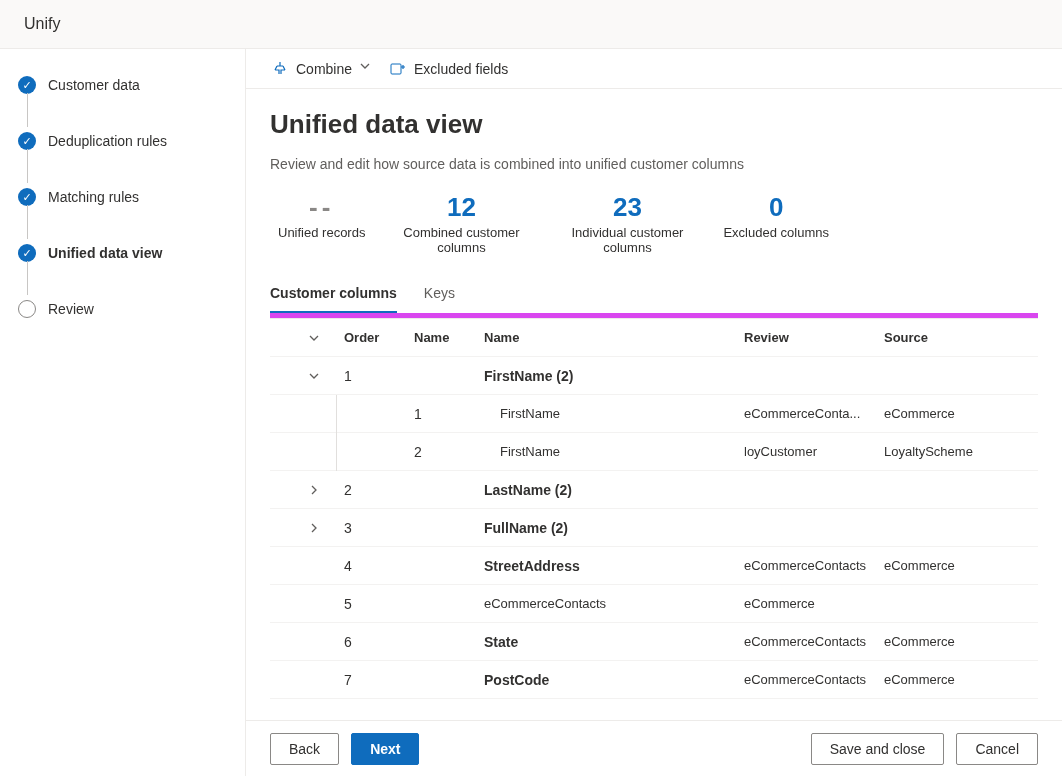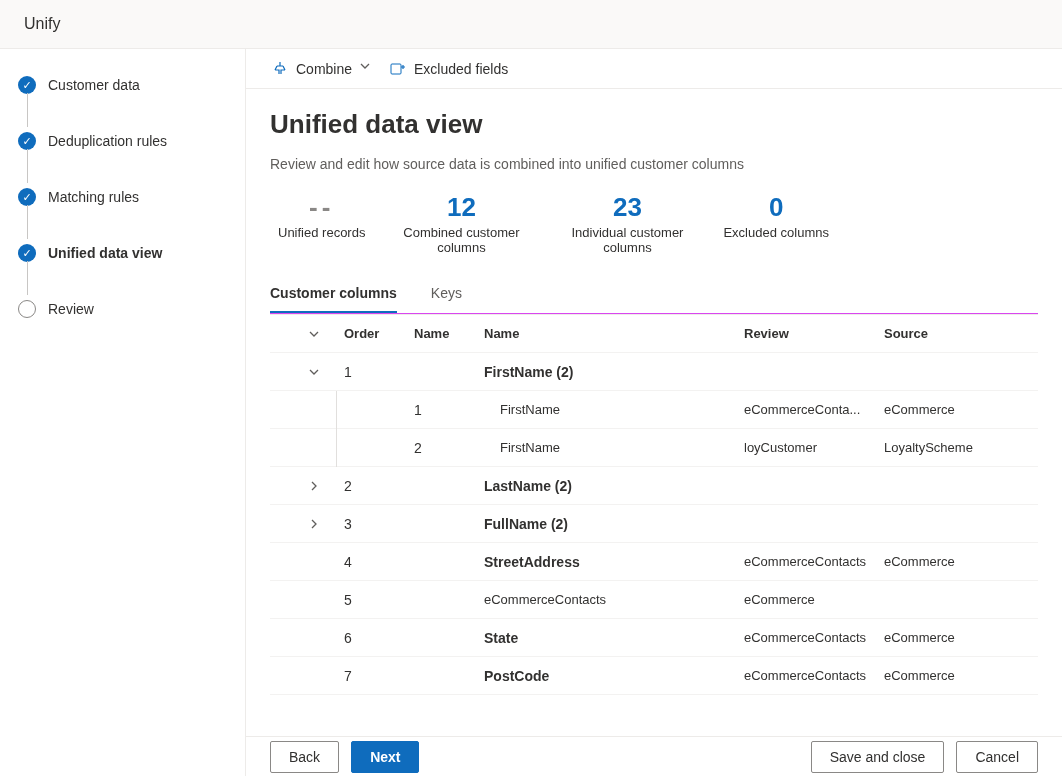--- a/index.html
+++ b/index.html
@@ -23,35 +23,35 @@
   .content { flex: 1; overflow-y: auto; padding: 20px 24px 12px 24px; }
   .content::-webkit-scrollbar { width: 14px; }
   .content::-webkit-scrollbar-thumb { background: #c8c6c4; }
   h1.page-title { font-size: 26px; font-weight: 600; margin: 0 0 16px 0; }
   .subtitle { color: #605e5c; margin-bottom: 20px; }
   .stats { display: flex; gap: 10px; margin-bottom: 20px; }
   .stat { text-align: center; padding: 0 8px; }
   .stat .val { font-size: 26px; font-weight: 600; color: #0f6cbd; }
   .stat .val.muted { color: #8a8886; letter-spacing: 4px; }
   .stat .cap { font-size: 13px; color: #323130; margin-top: 2px; max-width: 140px; }
-  .tabs { display: flex; gap: 34px; border-bottom: 1px solid #d946ef; }
+  .tabs { display: flex; gap: 27px; border-bottom: 5px solid #d946ef; }
   .tab { padding: 10px 0; font-size: 14px; color: #605e5c; cursor: pointer; border-bottom: 2px solid transparent; }
   .tab.active { color: #323130; font-weight: 600; border-bottom-color: #0f6cbd; }
   .grid { border-top: 1px solid #edebe9; }
   .grid .gh, .grid .gr { display: grid; grid-template-columns: 60px 70px 70px 1fr 140px 140px; align-items: center; height: 38px; border-bottom: 1px solid #f3f2f1; padding: 0 14px 0 14px; }
   .grid .gh { font-size: 13px; font-weight: 600; color: #323130; }
   .grid .gr { font-size: 14px; }
   .grid .gr.group .name { font-weight: 600; }
   .grid .gr.child { background: #fff; }
   .grid .gr.child .name { padding-left: 16px; font-weight: 400; font-size: 13px; }
   .grid .gr.child .tbl, .grid .gr.child .src, .grid .gr.flat .tbl, .grid .gr.flat .src { font-size: 13px; color: #323130; white-space: nowrap; overflow: hidden; text-overflow: ellipsis; }
   .grid .chev-cell { display: flex; justify-content: center; color: #605e5c; cursor: pointer; }
   .tree-line { position: relative; }
   .tree-line::before { content: ""; position: absolute; left: 66px; top: 0; bottom: 0; width: 1px; background: #e1dfdd; }
-  .footer { height: 40px; border-top: 1px solid #edebe9; display: flex; align-items: center; justify-content: space-between; padding: 0 24px; background: #fff; }
+  .footer { height: 56px; border-top: 1px solid #edebe9; display: flex; align-items: center; justify-content: space-between; padding: 0 24px; background: #fff; }
   .footer .left, .footer .right { display: flex; gap: 12px; }
   .btn { height: 32px; padding: 0 18px; border: 1px solid #8a8886; background: #fff; font-size: 14px; cursor: pointer; border-radius: 2px; color: #323130; }
   .btn.primary { background: #0f6cbd; color: #fff; border-color: #0f6cbd; font-weight: 600; }
   svg { display: block; }
 </style>
 </head>
 <body>
 
 <div class="app">
   <div class="topbar">

